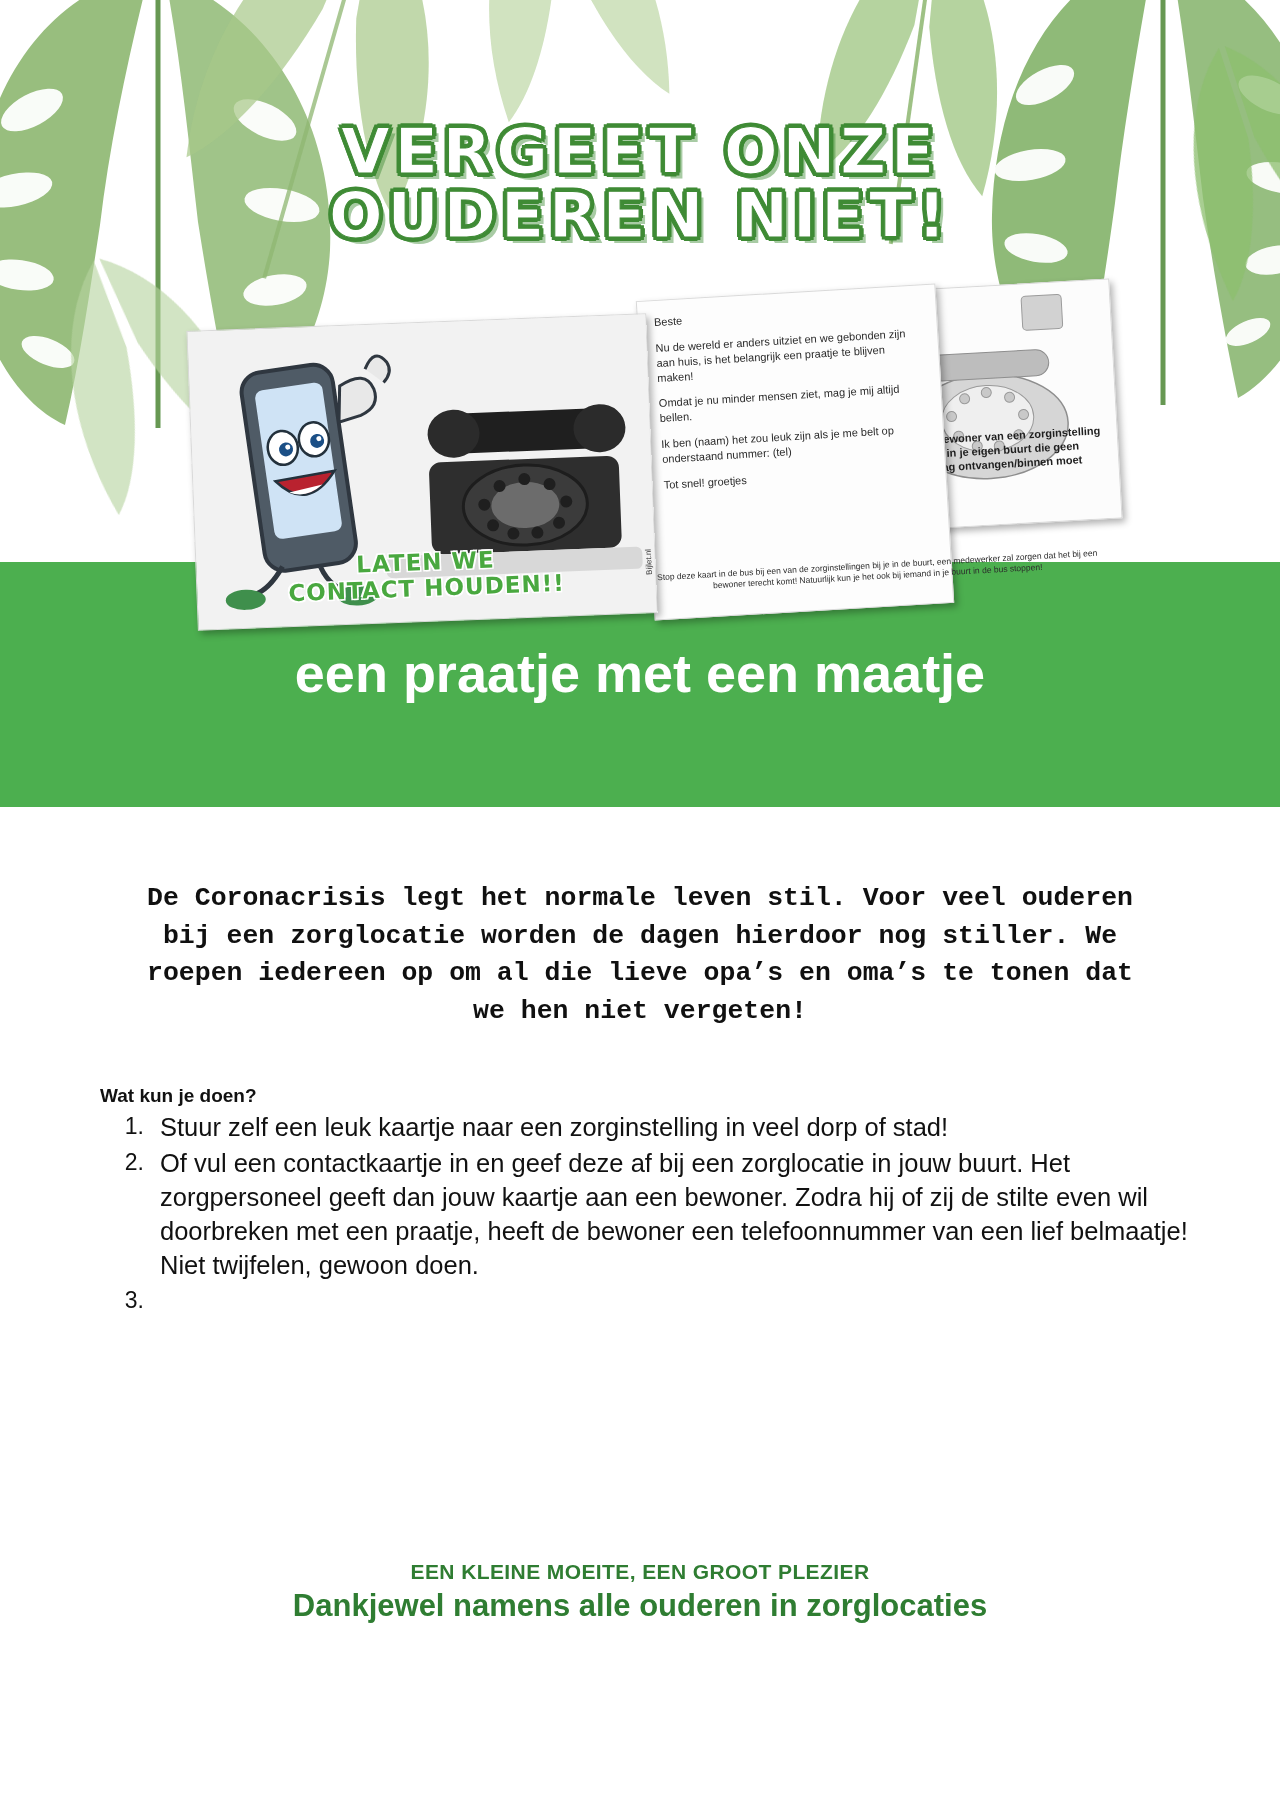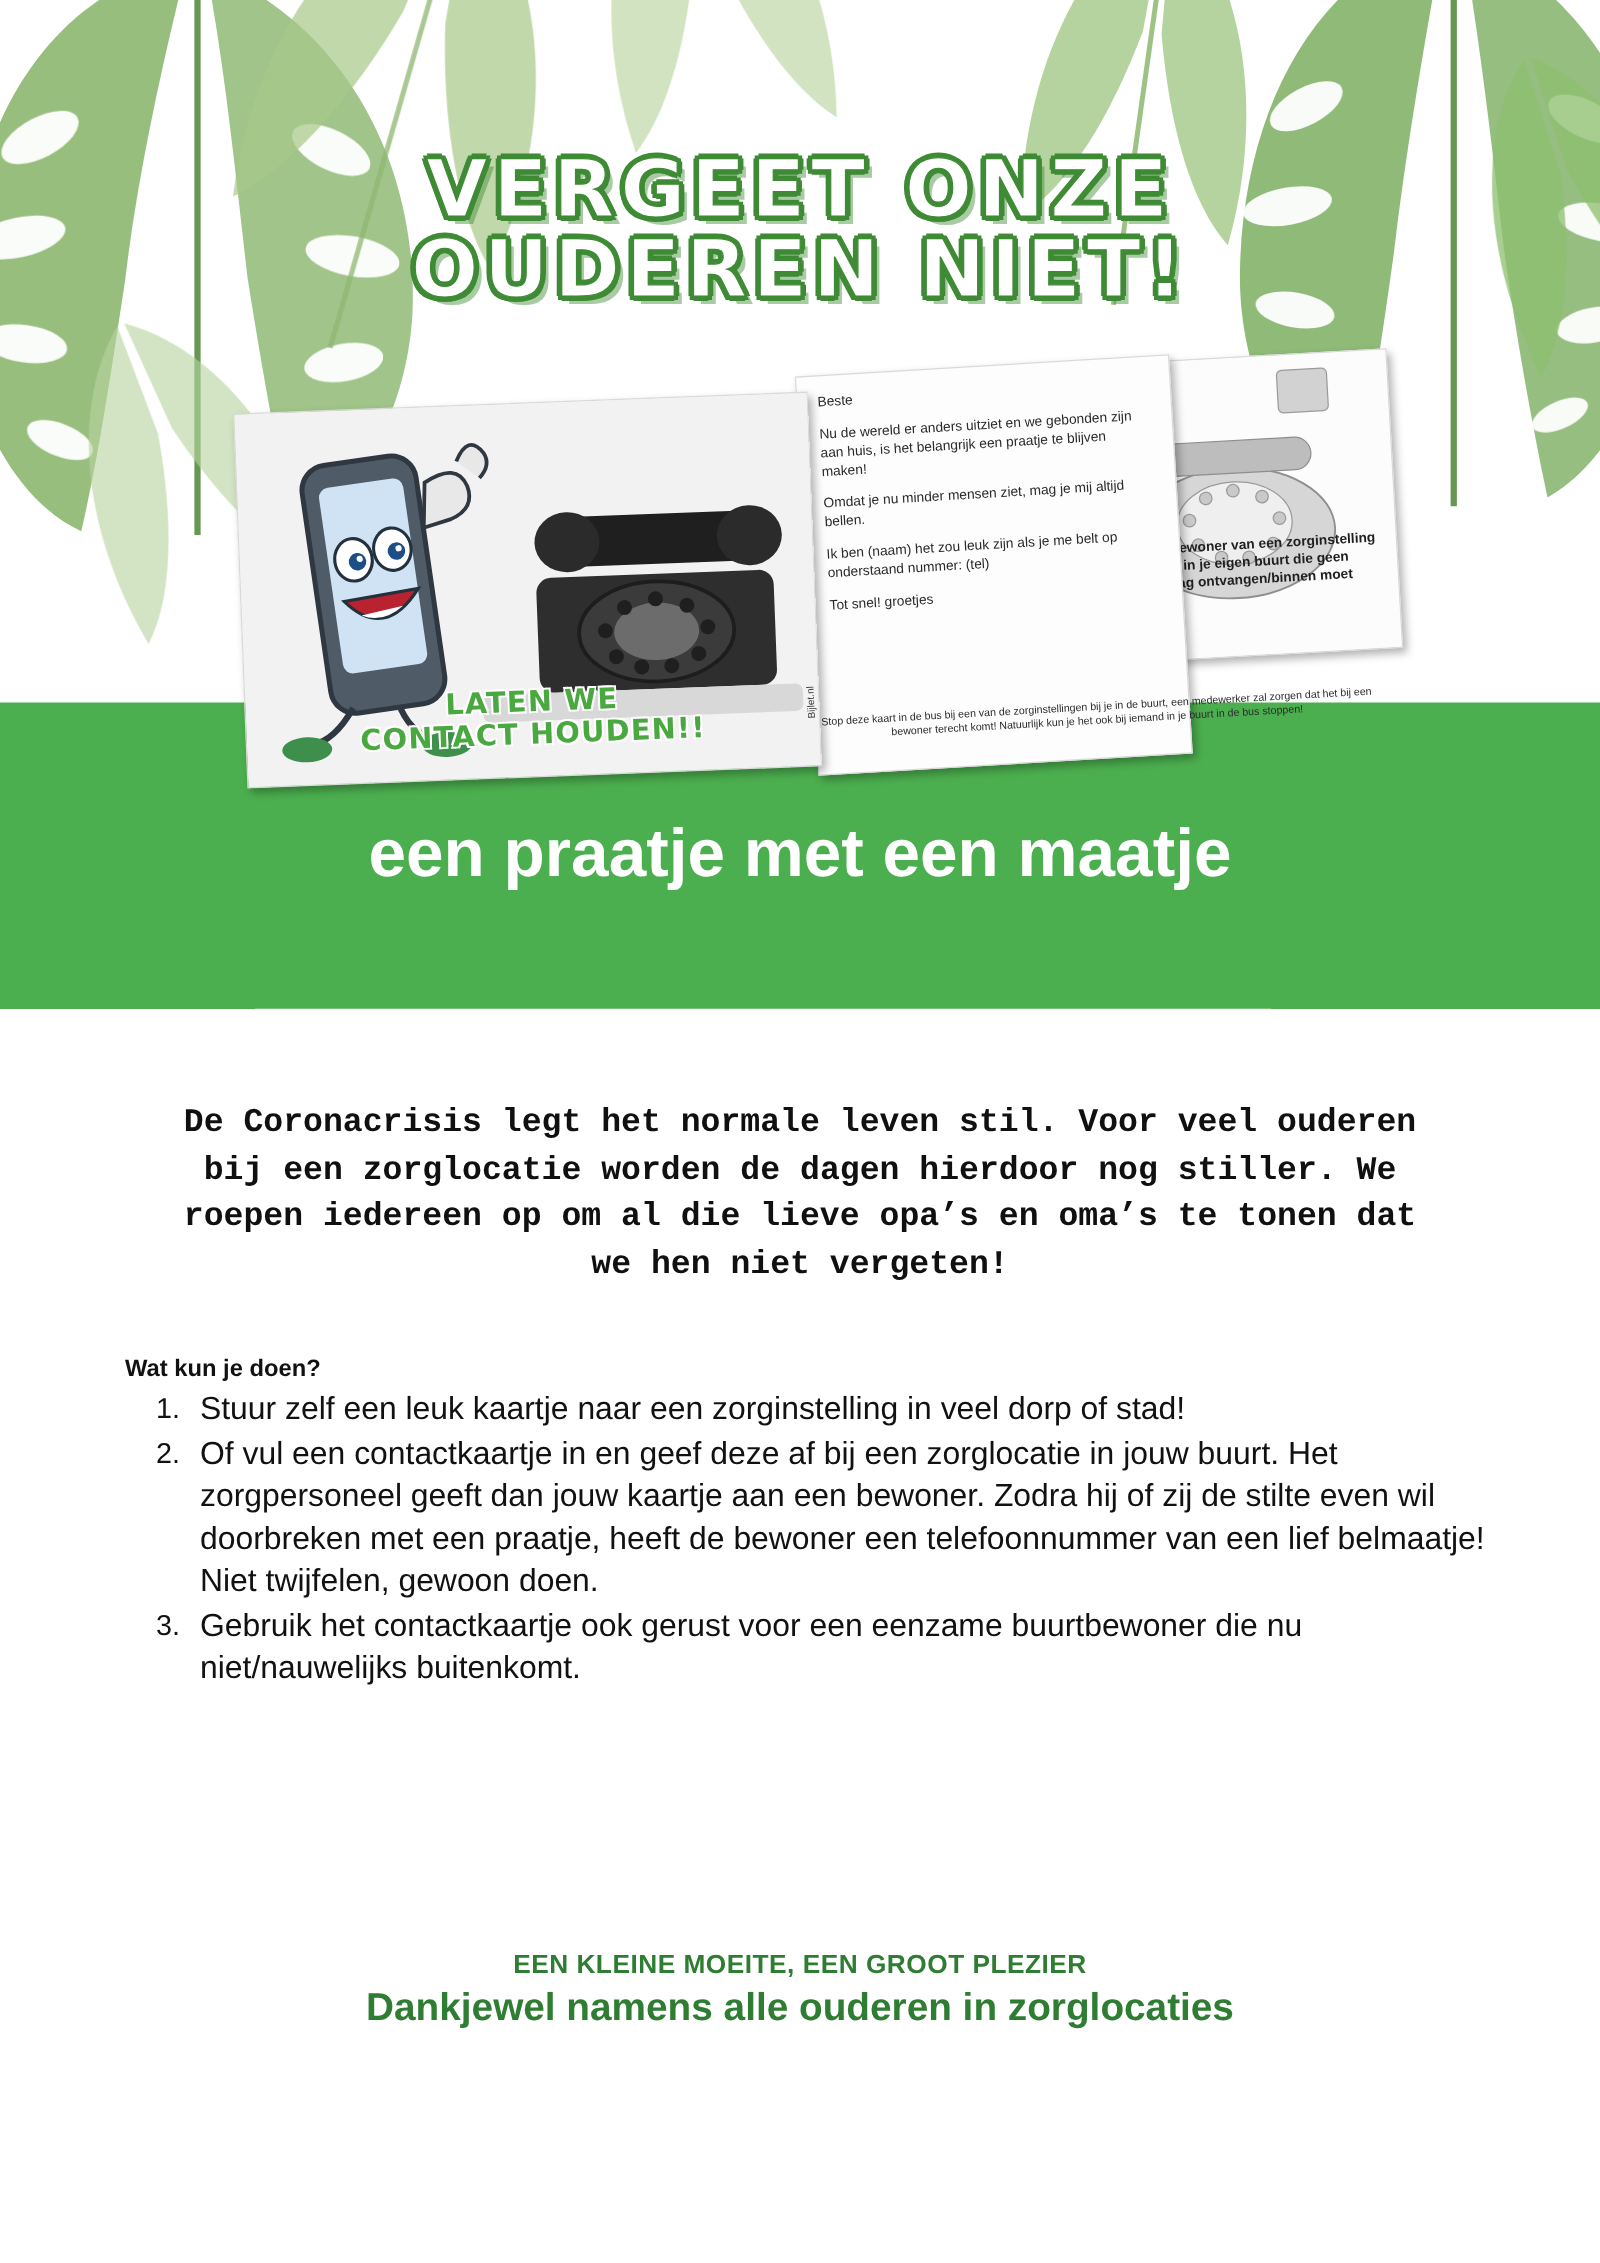--- a/index.html
+++ b/index.html
@@ -77,21 +77,21 @@
   .band-1 {
     font-size: 49px;
     font-weight: normal;
     letter-spacing: 0.5px;
     line-height: 1.1;
   }
   .band-2 {
     font-size: 54px;
     font-weight: bold;
     line-height: 1.15;
-    margin-top: 12px;
+    margin-top: 2px;
   }
 
   
   .collage { position:absolute; left:0; top:0; width:1280px; height:700px; z-index:5; }
 
   .card {
     position: absolute;
     background: #fff;
     box-shadow: 3px 4px 7px rgba(0,0,0,0.30);
     border: 1px solid #d9d9d9;
@@ -414,21 +414,20 @@
       <li>
         <span class="num">1.</span>
         <span>Stuur zelf een leuk kaartje naar een zorginstelling in veel dorp of stad!</span>
       </li>
       <li>
         <span class="num">2.</span>
         <span>Of vul een contactkaartje in en geef deze af bij een zorglocatie in jouw buurt. Het zorgpersoneel geeft dan jouw kaartje aan een bewoner. Zodra hij of zij de stilte even wil doorbreken met een praatje, heeft de bewoner een telefoonnummer van een lief belmaatje! Niet twijfelen, gewoon doen.</span>
       </li>
       <li>
         <span class="num">3.</span>
-        <span>Gebruik het contactkaartje ook gerust voor een eenzame buurtbewoner die nu niet/nauwelijks buitenkomt.</span>
       </li>
     </ol>
   </div>
 
   <div class="closing">
     <div class="closing-1">EEN KLEINE MOEITE, EEN GROOT PLEZIER</div>
     <div class="closing-2">Dankjewel namens alle ouderen in zorglocaties</div>
   </div>
 
 </div>

